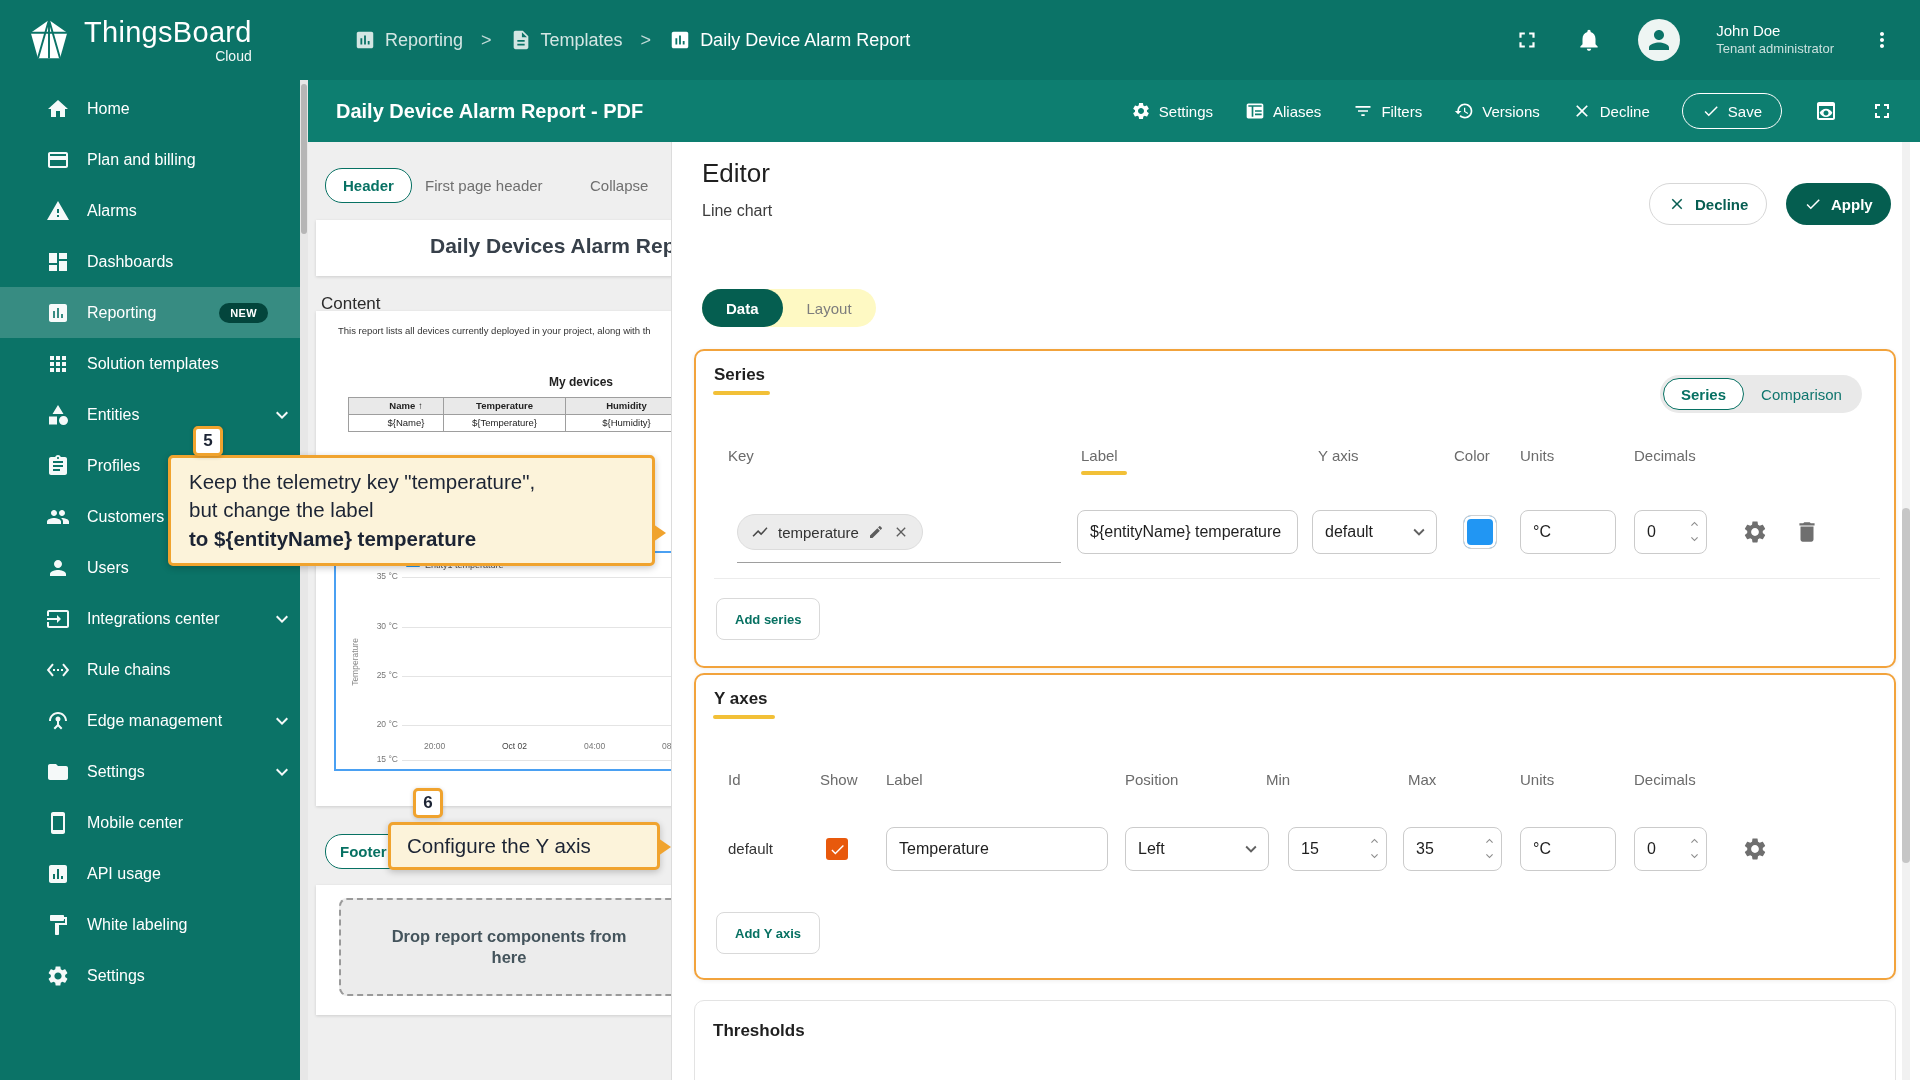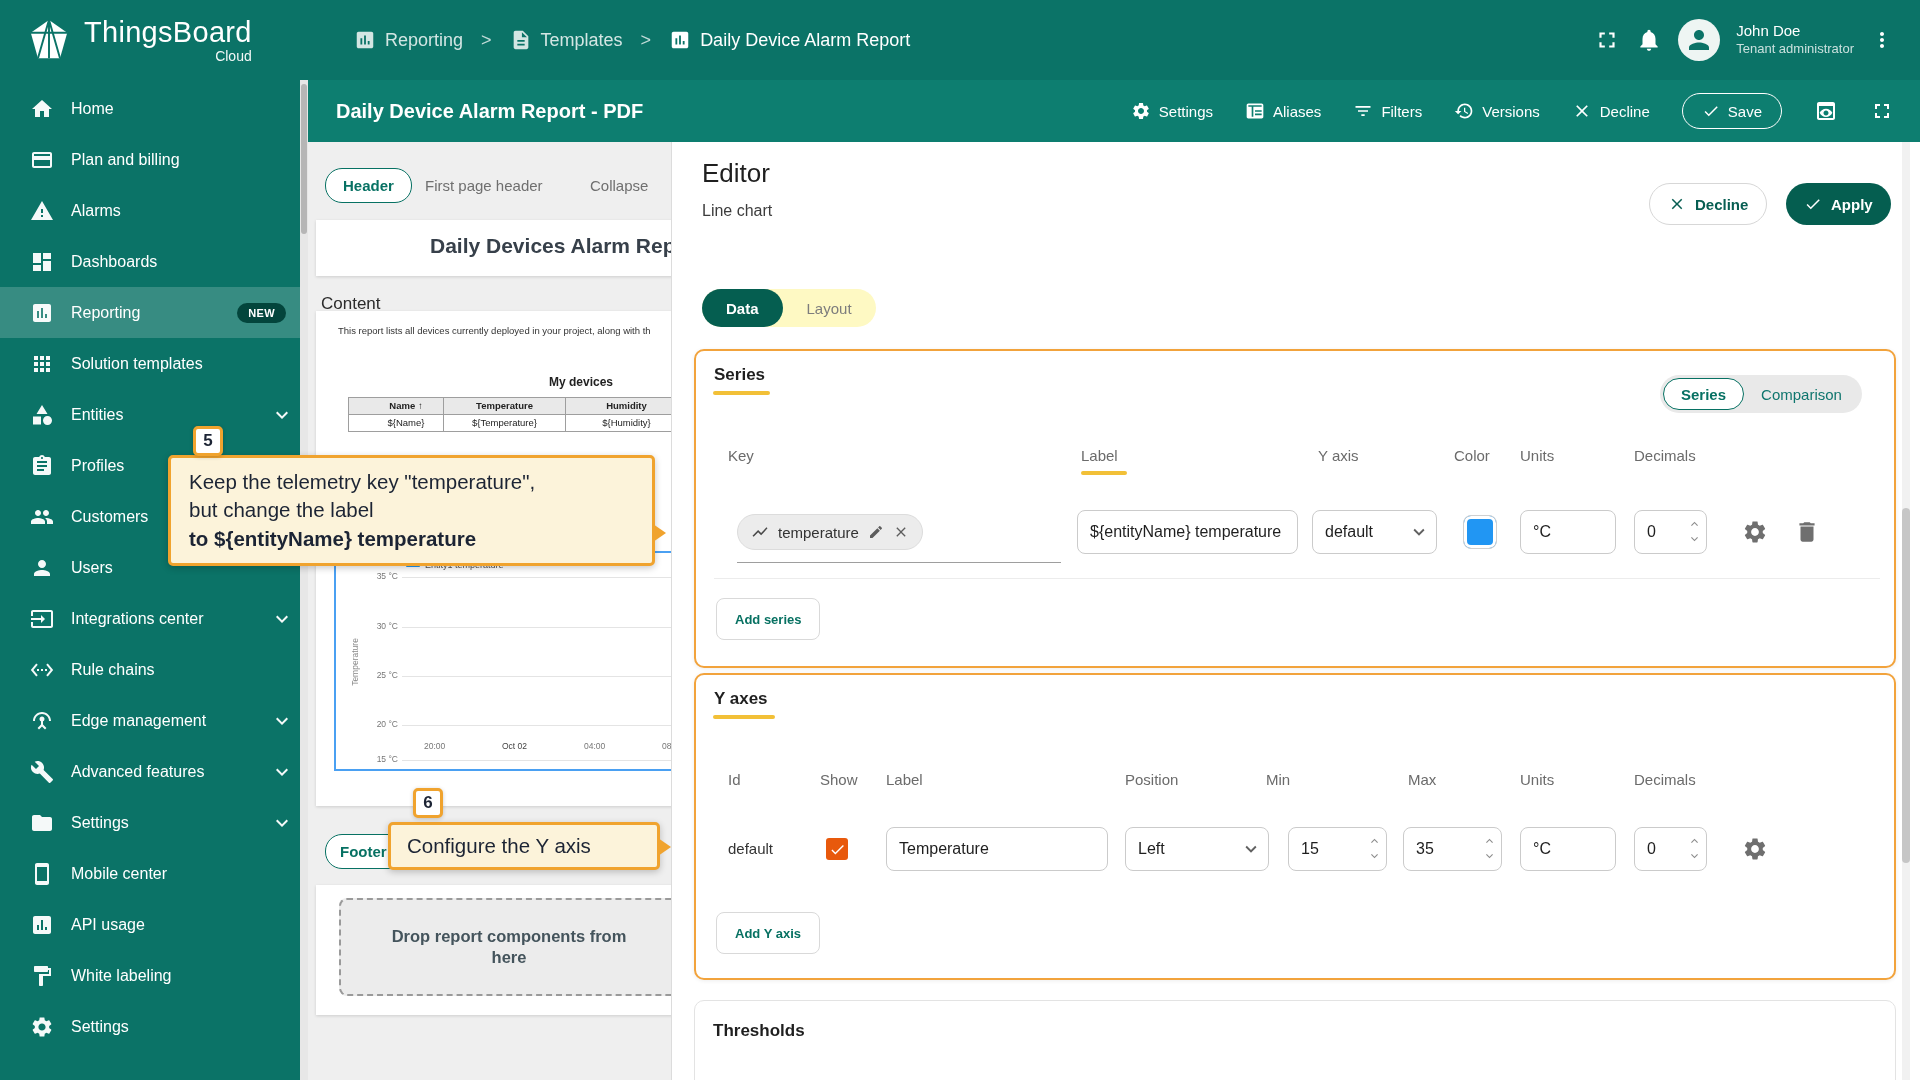--- a/index.html
+++ b/index.html
@@ -16,39 +16,39 @@
   .brand{display:flex;align-items:center;gap:12px;padding-left:26px;width:290px;flex:none;}
   .logo{width:46px;height:46px;}
   .brand-text{display:flex;flex-direction:column;align-items:flex-end;}
   .brand-name{font-size:29px;font-weight:500;letter-spacing:.3px;line-height:30px;}
   .brand-sub{font-size:14px;opacity:.95;margin-top:1px;}
   .crumbs{display:flex;align-items:center;margin-left:64px;font-size:18px;}
   .crumb{display:flex;align-items:center;gap:9px;color:rgba(255,255,255,.82);}
   .crumb.current{color:#fff;}
   .crumb .ic{width:22px;height:22px;}
   .crumb-sep{margin:0 18px;opacity:.75;font-size:18px;}
-  .top-right{display:flex;align-items:center;gap:16px;margin-left:auto;padding-right:26px;}
+  .top-right{display:flex;align-items:center;gap:36px;margin-left:auto;padding-right:26px;}
   .top-icon{width:26px;height:26px;color:#fff;}
   .avatar{width:42px;height:42px;border-radius:50%;background:#eef5f3;display:flex;
     align-items:center;justify-content:center;color:#0b7367;}
   .avatar .ic{width:30px;height:30px;}
   .user-block{display:flex;flex-direction:column;line-height:18px;}
   .user-name{font-size:15px;}
   .user-role{font-size:13px;opacity:.78;}
 
   
   #sidebar{position:absolute;left:0;top:80px;width:308px;height:1000px;background:#0b7367;
     overflow:hidden;padding-top:3px;z-index:5;}
-  .side-item{display:flex;align-items:center;height:51px;padding:0 14px 0 30px;color:#fff;
+  .side-item{display:flex;align-items:center;height:51px;padding:0 14px 0 46px;color:#fff;
     font-size:16px;gap:17px;}
   .side-item.active{background:rgba(255,255,255,.18);}
   .side-item .ic{width:24px;height:24px;opacity:.96;flex:none;}
   .side-item .lbl{flex:1;white-space:nowrap;overflow:hidden;}
   .badge-new{background:#03453c;color:#fff;font-size:11px;font-weight:bold;letter-spacing:.4px;
-    padding:4px 11px;border-radius:11px;margin-right:8px;}
+    padding:4px 11px;border-radius:11px;margin-right:26px;}
   .chev{width:20px;height:20px;color:#fff;opacity:.92;flex:none;}
   #side-track{position:absolute;left:300px;top:80px;width:8px;height:1000px;background:#e7e7e7;z-index:6;}
   #side-thumb{position:absolute;left:1px;top:4px;width:6px;height:150px;background:#b6b6b6;border-radius:3px;}
 
   
   #toolbar{position:absolute;left:308px;top:80px;width:1612px;height:62px;background:#0d7e70;
     color:#fff;display:flex;align-items:center;padding:0 26px 0 28px;z-index:9;}
   #report-title{font-size:20px;font-weight:bold;}
   .tb-actions{display:flex;align-items:center;gap:32px;margin-left:auto;}
   .tb-action{display:flex;align-items:center;gap:8px;font-size:15px;font-weight:500;}
@@ -350,33 +350,20 @@
       <span class="lbl" data-interactable="false">Edge management</span>
       <span class="ic chev" data-interactable="false">
           <svg viewBox="0 0 24 24">
             <path d="M7.41 8.59 12 13.17l4.59-4.58L18 10l-6 6-6-6z"></path>
           </svg>
         </span>
     </div>
     <div class="side-item" data-interactable="true">
       <span class="ic" data-interactable="false">
           <svg viewBox="0 0 24 24">
-            <path d="M22.7 19l-9.1-9.1c.9-2.3.4-5-1.5-6.9-2-2-5-2.4-7.4-1.3L9 6 6 9 1.6 4.7C.4 7.1.9 10.1 2.9 12.1c1.9 1.9 4.6 2.4 6.9 1.5l9.1 9.1c.4.4 1 .4 1.4 0l2.3-2.3c.5-.4.5-1.1.1-1.4z"></path>
-          </svg>
-        </span>
-      <span class="lbl" data-interactable="false">Advanced features</span>
-      <span class="ic chev" data-interactable="false">
-          <svg viewBox="0 0 24 24">
-            <path d="M7.41 8.59 12 13.17l4.59-4.58L18 10l-6 6-6-6z"></path>
-          </svg>
-        </span>
-    </div>
-    <div class="side-item" data-interactable="true">
-      <span class="ic" data-interactable="false">
-          <svg viewBox="0 0 24 24">
             <path d="M10 4H4c-1.1 0-1.99.9-1.99 2L2 18c0 1.1.9 2 2 2h16c1.1 0 2-.9 2-2V8c0-1.1-.9-2-2-2h-8l-2-2z"></path>
           </svg>
         </span>
       <span class="lbl" data-interactable="false">Settings</span>
       <span class="ic chev" data-interactable="false">
           <svg viewBox="0 0 24 24">
             <path d="M7.41 8.59 12 13.17l4.59-4.58L18 10l-6 6-6-6z"></path>
           </svg>
         </span>
     </div>

